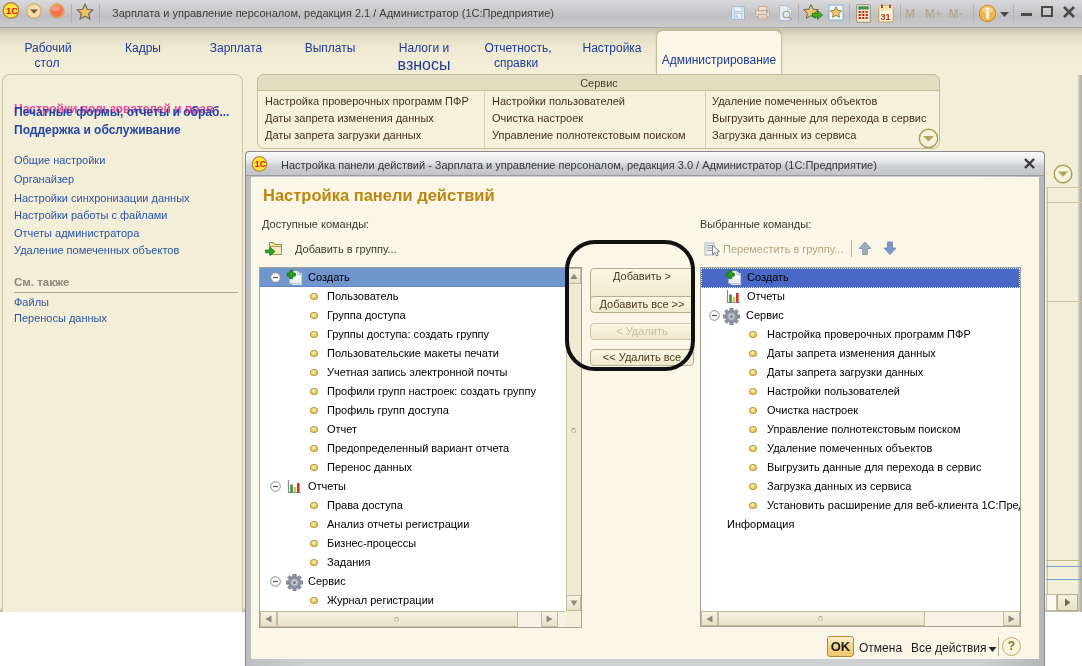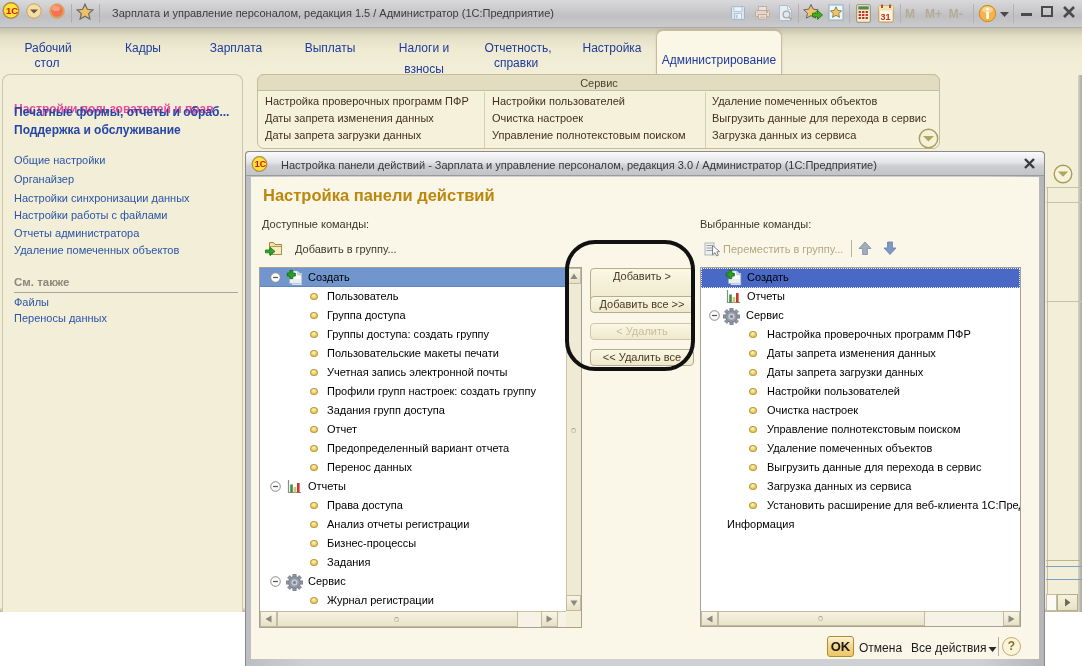--- a/index.html
+++ b/index.html
@@ -23,21 +23,21 @@
 <svg class="abs" style="left:49px;top:3px;" width="16" height="16" viewBox="0 0 16 16">
 <circle cx="8" cy="8" r="7.2" fill="#e8b05c" stroke="#c89850" stroke-width="0.8"></circle>
 <circle cx="8" cy="8" r="6" fill="#f4744f"></circle>
 <ellipse cx="7" cy="5.4" rx="4" ry="2.6" fill="#fca186" opacity="0.9"></ellipse>
   </svg>
 <div class="abs" style="left:71px;top:4px;width:1px;height:19px;background:#adadaf;"></div>
 <svg class="abs" style="left:76px;top:3px;" width="18" height="18" viewBox="0 0 18 18">
 <path d="M9 1.2 L11.3 6.3 L16.8 6.9 L12.7 10.6 L13.9 16 L9 13.2 L4.1 16 L5.3 10.6 L1.2 6.9 L6.7 6.3 Z" fill="#eec263" stroke="#6a6a66" stroke-width="1.2"></path>
   </svg>
 <div class="abs" style="left:99px;top:4px;width:1px;height:19px;background:#adadaf;"></div>
-<div class="txt" style="left:112px;top:7px;font-size:11px;color:#3c3c3c;">Зарплата и управление персоналом, редакция 1.5 / Администратор  (1С:Предприятие)</div>
+<div class="txt" style="left:112px;top:7px;font-size:11px;color:#3c3c3c;">Зарплата и управление персоналом, редакция 2.1 / Администратор  (1С:Предприятие)</div>
 <svg class="abs" style="left:730px;top:5px;" width="16" height="16" viewBox="0 0 16 16">
 <rect x="1.5" y="1.5" width="13" height="13" rx="1" fill="#dbe6f2" stroke="#9fb6cd"></rect>
 <rect x="4" y="1.8" width="8" height="4.5" fill="#eef4fa" stroke="#a9bed2" stroke-width="0.8"></rect>
 <rect x="4.5" y="8.5" width="7" height="5.6" fill="#eef4fa" stroke="#a9bed2" stroke-width="0.8"></rect>
 <rect x="5.6" y="9.8" width="2.2" height="3.4" fill="#b9cadd"></rect>
   </svg>
 <svg class="abs" style="left:754px;top:5px;" width="17" height="16" viewBox="0 0 17 16">
 <rect x="4.5" y="1.5" width="8" height="4" fill="#ece2da" stroke="#c2ae9e"></rect>
 <rect x="1.5" y="5.5" width="14" height="6" rx="1" fill="#e4d6ca" stroke="#bfa897"></rect>
 <circle cx="13" cy="7" r="0.9" fill="#8fae84"></circle>
@@ -102,21 +102,21 @@
 <path d="M2 2 L12 12 M12 2 L2 12" stroke="#4a4a4a" stroke-width="2.6"></path>
   </svg>
 <div class="abs" style="left:0;top:28px;width:1082px;height:47px;background:linear-gradient(180deg,#c6c1ab 0%,#e3dec6 18%,#efebd3 45%,#f2eed8 100%);"></div>
 <div class="abs" style="left:656px;top:30px;width:126px;height:45px;background:#faf7e7;border:1px solid #c5bd9e;border-bottom:none;border-radius:7px 7px 0 0;box-shadow:0 -1px 2px rgba(160,150,110,0.35);"></div>
 <div class="txt" style="left:48px;top:41px;transform:translateX(-50%);font-size:12px;color:#1d3a9c;">Рабочий</div>
 <div class="txt" style="left:47px;top:56px;transform:translateX(-50%);font-size:12px;color:#1d3a9c;">стол</div>
 <div class="txt" style="left:143px;top:41px;transform:translateX(-50%);font-size:12px;color:#1d3a9c;">Кадры</div>
 <div class="txt" style="left:236px;top:41px;transform:translateX(-50%);font-size:12px;color:#1d3a9c;">Зарплата</div>
 <div class="txt" style="left:330px;top:41px;transform:translateX(-50%);font-size:12px;color:#1d3a9c;">Выплаты</div>
 <div class="txt" style="left:424px;top:41px;transform:translateX(-50%);font-size:12px;color:#1d3a9c;">Налоги и</div>
-<div class="txt" style="left:424px;top:56px;transform:translateX(-50%);font-size:12px;color:#1d3a9c;margin-top:6px;">взносы</div>
+<div class="txt" style="left:424px;top:56px;transform:translateX(-50%);font-size:16px;color:#1d3a9c;">взносы</div>
 <div class="txt" style="left:518px;top:41px;transform:translateX(-50%);font-size:12px;color:#1d3a9c;">Отчетность,</div>
 <div class="txt" style="left:516px;top:56px;transform:translateX(-50%);font-size:12px;color:#1d3a9c;">справки</div>
 <div class="txt" style="left:612px;top:41px;transform:translateX(-50%);font-size:12px;color:#1d3a9c;">Настройка</div>
 <div class="txt" style="left:719px;top:41px;transform:translateX(-50%);font-size:12px;color:#1d3a9c;margin-top:12px;">Администрирование</div>
 <div class="abs" style="left:2px;top:74px;width:241px;height:538px;border:1px solid #cdc6a8;border-bottom:none;border-radius:8px 8px 0 0;background:#f2eed8;"></div>
 <div class="txt" style="left:14px;top:86px;font-size:12px;font-weight:bold;color:#ec4899;margin-top:16px;">Настройки пользователей и прав</div>
 <div class="txt" style="left:14px;top:105px;font-size:12px;font-weight:bold;color:#2646a5;">Печатные формы, отчеты и обраб...</div>
 <div class="txt" style="left:14px;top:123px;font-size:12px;font-weight:bold;color:#2646a5;">Поддержка и обслуживание</div>
 <div class="txt" style="left:14px;top:154px;font-size:11px;font-weight:normal;color:#2b55a8;">Общие настройки</div>
 <div class="txt" style="left:14px;top:173px;font-size:11px;font-weight:normal;color:#2b55a8;">Органайзер</div>
@@ -220,21 +220,21 @@
 <div class="txt" style="left:327px;top:308.5px;font-size:11px;color:#000;">Группа доступа</div>
 <div class="abs" style="left:310px;top:331.0px;width:8px;height:7px;border-radius:50%;background:radial-gradient(circle at 45% 30%,#fdf6c8,#eecf62 55%,#d4ae38);border:0.5px solid #bb9b40;"></div>
 <div class="txt" style="left:327px;top:327.5px;font-size:11px;color:#000;">Группы доступа: создать группу</div>
 <div class="abs" style="left:310px;top:350.0px;width:8px;height:7px;border-radius:50%;background:radial-gradient(circle at 45% 30%,#fdf6c8,#eecf62 55%,#d4ae38);border:0.5px solid #bb9b40;"></div>
 <div class="txt" style="left:327px;top:346.5px;font-size:11px;color:#000;">Пользовательские макеты печати</div>
 <div class="abs" style="left:310px;top:369.0px;width:8px;height:7px;border-radius:50%;background:radial-gradient(circle at 45% 30%,#fdf6c8,#eecf62 55%,#d4ae38);border:0.5px solid #bb9b40;"></div>
 <div class="txt" style="left:327px;top:365.5px;font-size:11px;color:#000;">Учетная запись электронной почты</div>
 <div class="abs" style="left:310px;top:388.0px;width:8px;height:7px;border-radius:50%;background:radial-gradient(circle at 45% 30%,#fdf6c8,#eecf62 55%,#d4ae38);border:0.5px solid #bb9b40;"></div>
 <div class="txt" style="left:327px;top:384.5px;font-size:11px;color:#000;">Профили групп настроек: создать группу</div>
 <div class="abs" style="left:310px;top:407.0px;width:8px;height:7px;border-radius:50%;background:radial-gradient(circle at 45% 30%,#fdf6c8,#eecf62 55%,#d4ae38);border:0.5px solid #bb9b40;"></div>
-<div class="txt" style="left:327px;top:403.5px;font-size:11px;color:#000;">Задания групп доступа</div>
+<div class="txt" style="left:327px;top:403.5px;font-size:11px;color:#000;">Профиль групп доступа</div>
 <div class="abs" style="left:310px;top:426.0px;width:8px;height:7px;border-radius:50%;background:radial-gradient(circle at 45% 30%,#fdf6c8,#eecf62 55%,#d4ae38);border:0.5px solid #bb9b40;"></div>
 <div class="txt" style="left:327px;top:422.5px;font-size:11px;color:#000;">Отчет</div>
 <div class="abs" style="left:310px;top:445.0px;width:8px;height:7px;border-radius:50%;background:radial-gradient(circle at 45% 30%,#fdf6c8,#eecf62 55%,#d4ae38);border:0.5px solid #bb9b40;"></div>
 <div class="txt" style="left:327px;top:441.5px;font-size:11px;color:#000;">Предопределенный вариант отчета</div>
 <div class="abs" style="left:310px;top:464.0px;width:8px;height:7px;border-radius:50%;background:radial-gradient(circle at 45% 30%,#fdf6c8,#eecf62 55%,#d4ae38);border:0.5px solid #bb9b40;"></div>
 <div class="txt" style="left:327px;top:460.5px;font-size:11px;color:#000;">Перенос данных</div>
 <svg class="abs" style="left:270.0px;top:481.0px;" width="11" height="11" viewBox="0 0 11 11">
 <circle cx="5.5" cy="5.5" r="4.8" fill="#fdfdfd" stroke="#8a8a8a" stroke-width="1"></circle>
 <line x1="3" y1="5.5" x2="8" y2="5.5" stroke="#555" stroke-width="1.2"></line>
   </svg>

